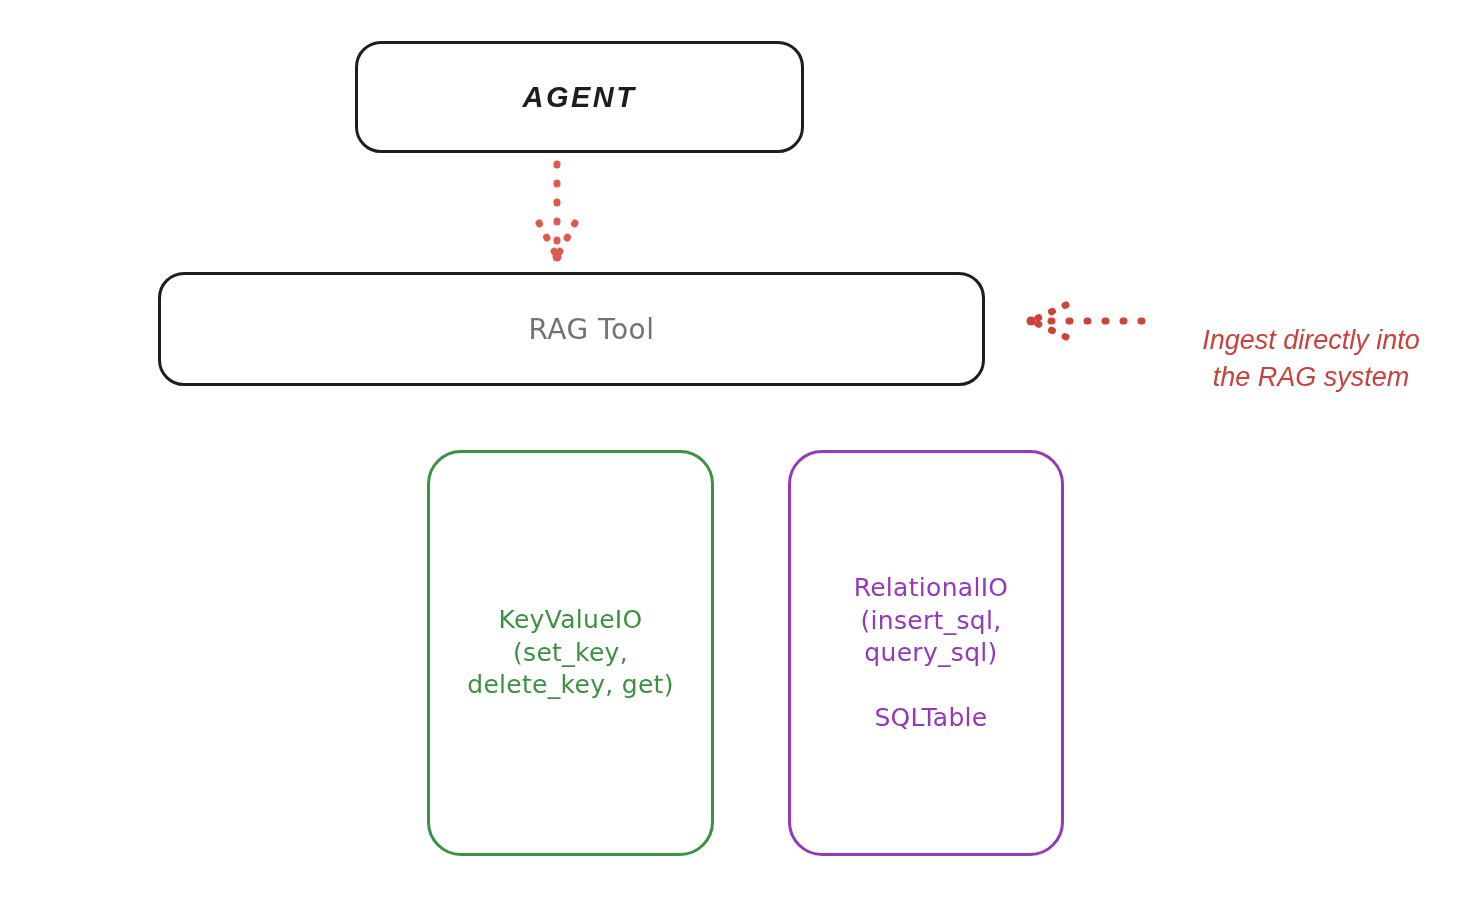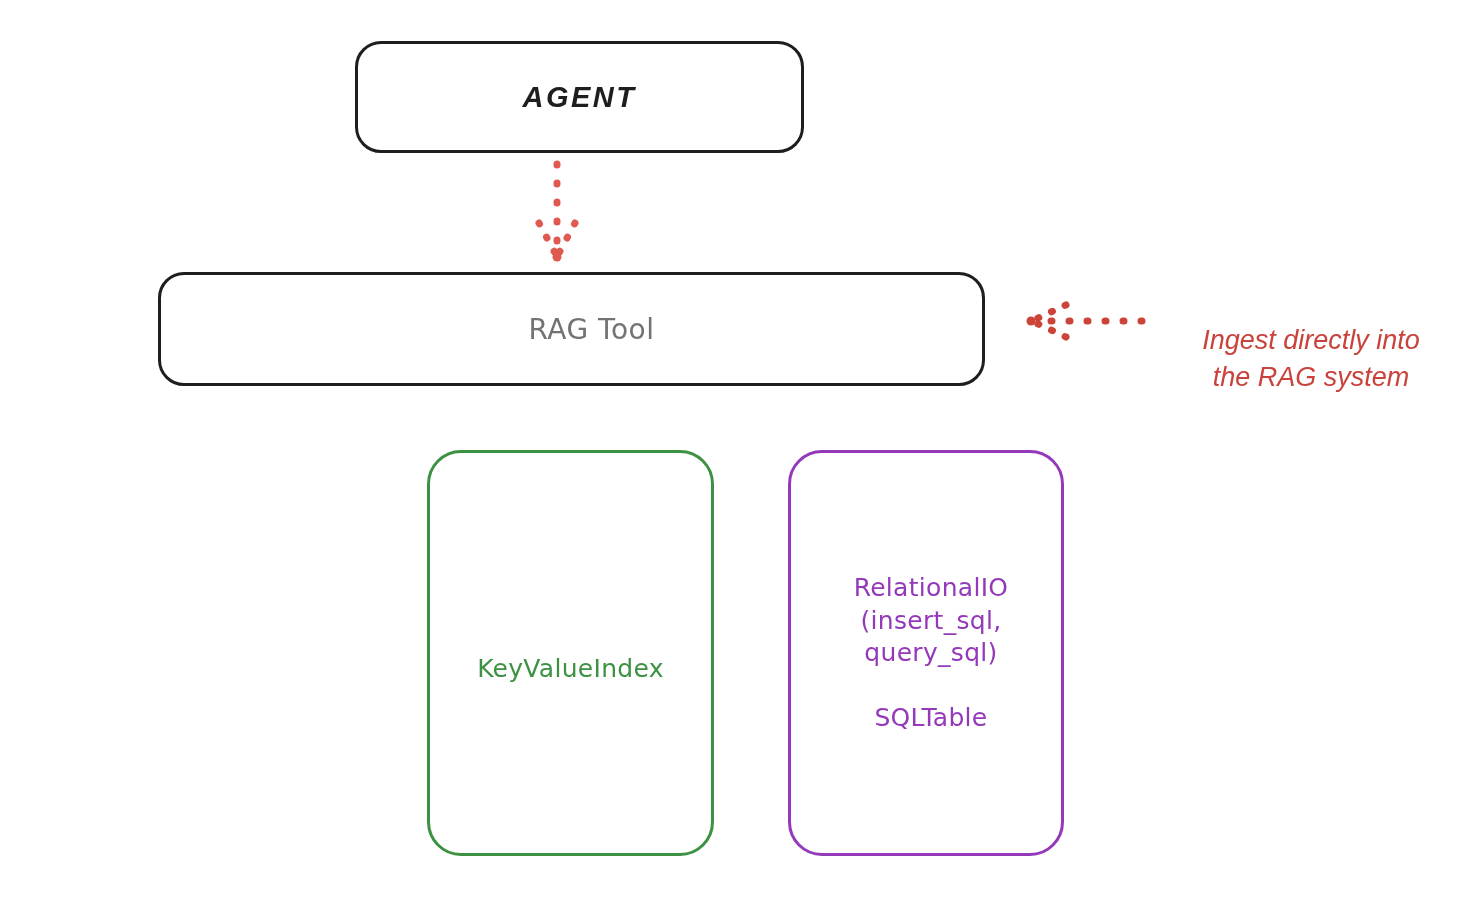--- a/index.html
+++ b/index.html
@@ -163,21 +163,23 @@
 
       <circle cx="13" cy="25" r="4.5" fill="#cc4338"></circle>
     </svg>
   </div>
 
   <div id="annotation-ingest">Ingest directly into
 the RAG system</div>
 
 
   <div class="node io-node" id="node-keyvalueio">
-    <div class="io-index">KeyValueIndex</div>
+    <div class="io-title">KeyValueIO
+(set_key,
+delete_key, get)</div>
   </div>
 
   <div class="node io-node" id="node-relationalio">
     <div class="io-title">RelationalIO
 (insert_sql,
 query_sql)</div>
     <div class="io-index">SQLTable</div>
   </div>
 
 </div>

